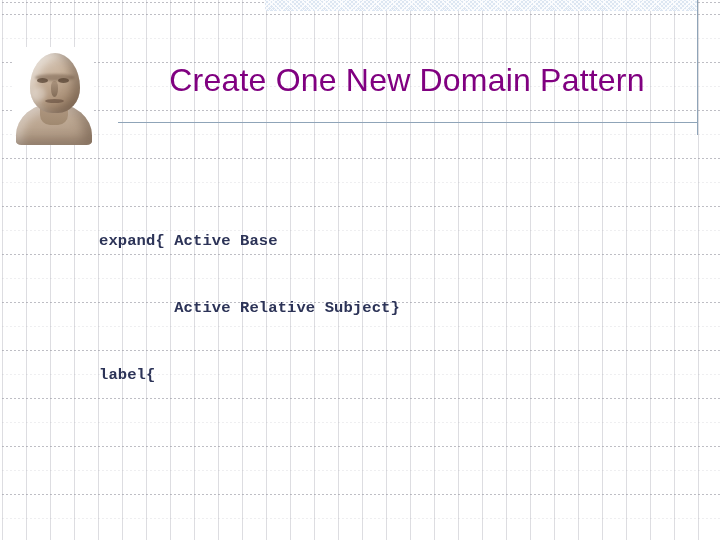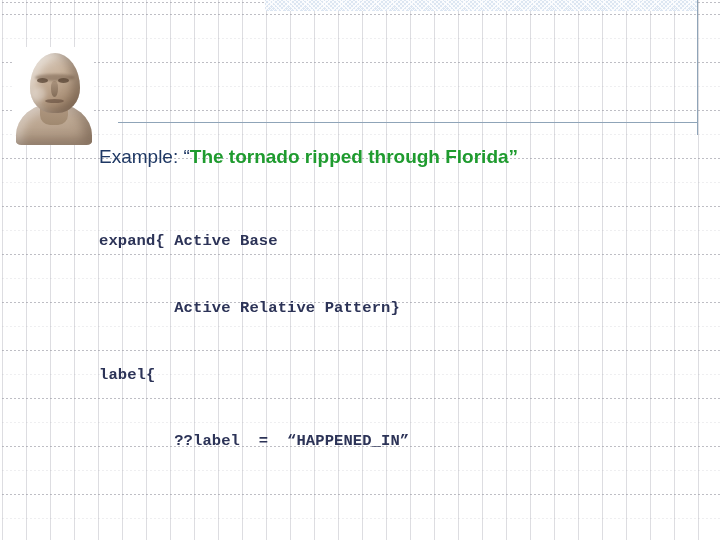--- a/index.html
+++ b/index.html
@@ -238,30 +238,29 @@
     <div class="neck"></div>
     <div class="head"></div>
     <div class="brow"></div>
     <div class="eyeL"></div>
     <div class="eyeR"></div>
     <div class="nose"></div>
     <div class="mouth"></div>
     <div class="cheek"></div>
   </div>
 
+  <div id="title">Create One New Domain Pattern</div>
 
   <div id="title-rule"></div>
 
-  <div id="example-line"><span class="ex-label">Example: </span><span class="ex-quote-open">“</span><span class="ex-sentence">The tornado ripped through Florida”</span></div>
 
   <div id="code-block">
     <div class="line">expand{ Active Base</div>
-    <div class="line">        Active Relative Pattern}</div>
+    <div class="line">        Active Relative Subject}</div>
     <div class="line">label{</div>
-    <div class="line">        ??label  =  “HAPPENED_IN”</div>
     
     
     
     
     
     
     
     
   </div>
 

